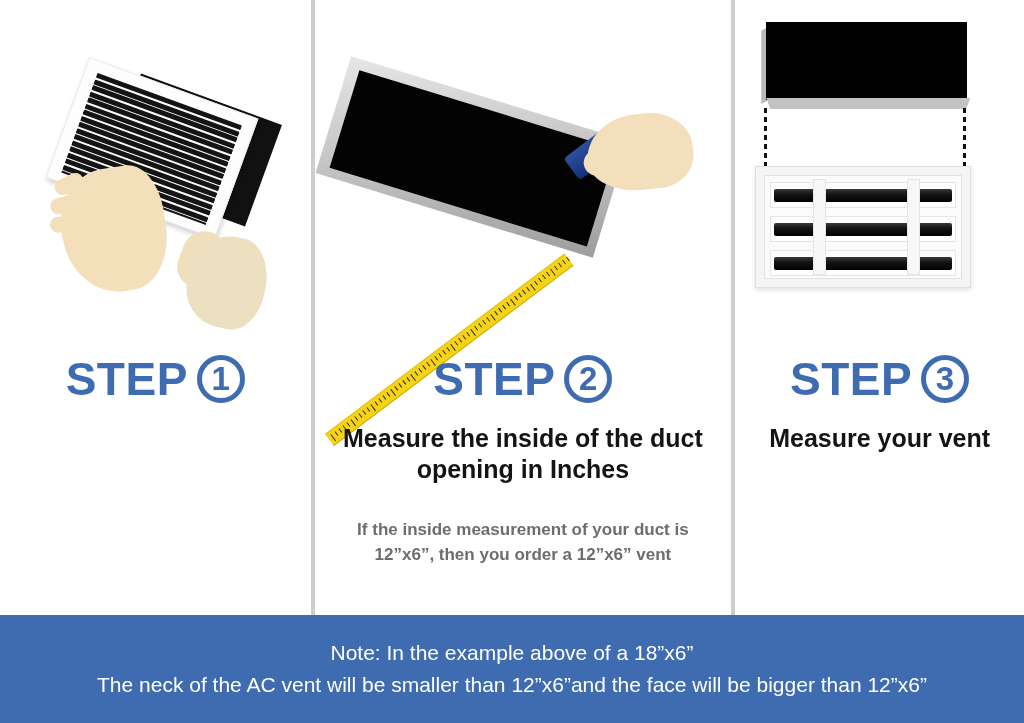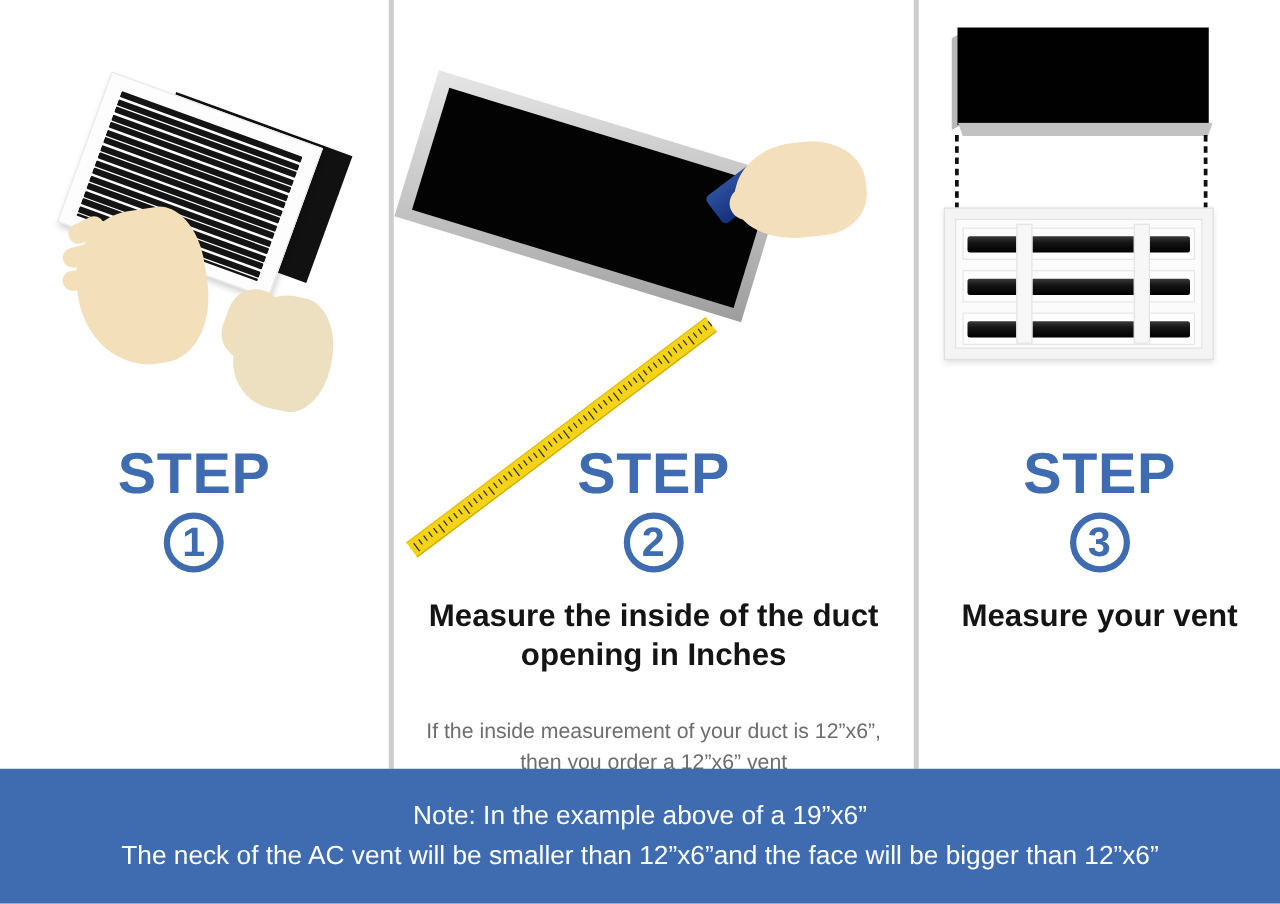--- a/index.html
+++ b/index.html
@@ -19,37 +19,37 @@
   .col-2{width:420px;}
   .col-3{width:291px;}
   .divider{width:4px;height:615px;background:#cdcdcd;flex:0 0 4px;}
 
   .art{position:relative;width:100%;height:355px;}
   .caption{position:relative;width:100%;text-align:center;}
 
   .step-title{
     font-size:46px;font-weight:bold;color:#3f6cb0;
     letter-spacing:0.5px;line-height:1;
-    display:flex;align-items:center;justify-content:center;gap:9px;flex-direction:column;
+    display:flex;align-items:center;justify-content:center;gap:9px;
   }
   .step-word{display:inline-block;}
   .step-num{
     display:inline-flex;align-items:center;justify-content:center;
     width:48px;height:48px;border-radius:50%;
     border:5px solid #3f6cb0;color:#3f6cb0;
     font-size:33px;font-weight:bold;box-sizing:border-box;
     line-height:1;padding-bottom:2px;
   }
   .step-desc{
     font-size:25px;font-weight:bold;color:#141414;
     line-height:1.22;margin-top:20px;padding:0 18px;
   }
   .step-sub{
     font-size:17px;color:#6d6d6d;line-height:1.45;
-    margin-top:34px;padding:0 26px;font-weight:normal;
+    margin-top:34px;padding:0 26px;font-weight:bold;
   }
 
   
   .note-bar{
     position:absolute;left:0;top:615px;width:1024px;height:108px;
     background:#3f6cb0;color:#ffffff;
     display:flex;flex-direction:column;align-items:center;justify-content:center;
     gap:6px;
   }
   .note-line{font-size:21px;line-height:1.25;text-align:center;white-space:nowrap;}
@@ -312,17 +312,17 @@
           <span class="step-word">STEP</span>
           <span class="step-num">3</span>
         </div>
         <div class="step-desc">Measure your vent</div>
       </div>
     </div>
 
   </div>
 
   <div class="note-bar">
-    <div class="note-line">Note: In the example above of a 19”x6”</div>
+    <div class="note-line">Note: In the example above of a 18”x6”</div>
     <div class="note-line">The neck of the AC vent will be smaller than 12”x6”and the face will be bigger than 12”x6”</div>
   </div>
 
 </div>
 
 </body></html>

